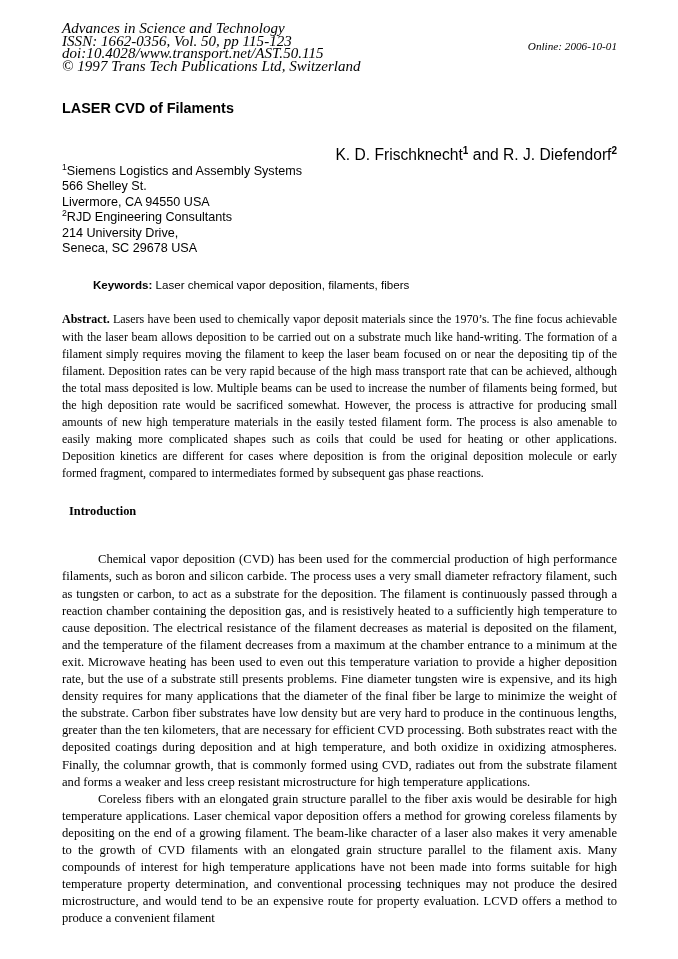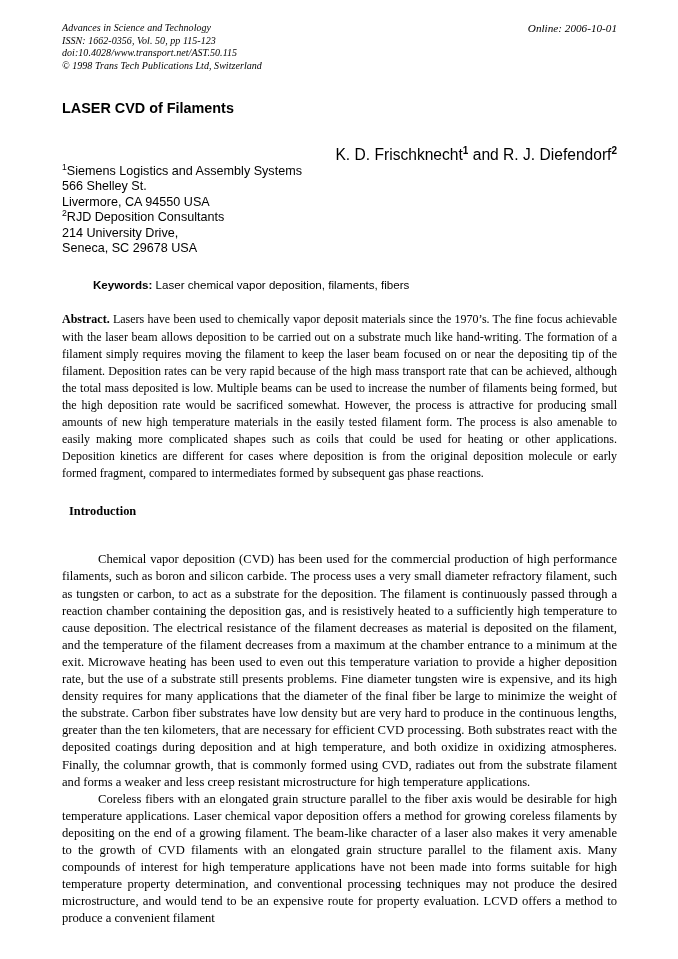--- a/index.html
+++ b/index.html
@@ -27,29 +27,29 @@
   }
 
   
   .masthead {
     position: relative;
     height: 54px;
   }
   .masthead-left {
     font-family: "Liberation Serif", "DejaVu Serif", serif;
     font-style: italic;
-    font-size: 10px;
+    font-size: 15px;
     line-height: 12.6px;
     letter-spacing: 0.05px;
   }
   .masthead-left div { white-space: nowrap; }
   .masthead-right {
     position: absolute;
     right: 0;
-    top: 0;
+    top: 18px;
     font-family: "Liberation Serif", "DejaVu Serif", serif;
     font-style: italic;
     font-size: 11.2px;
     line-height: 12.6px;
     white-space: nowrap;
   }
 
   
   .doc-title {
     text-align: left;
@@ -127,35 +127,35 @@
 </head>
 <body>
 
 <div class="page">
 
   <div class="masthead">
     <div class="masthead-left">
       <div>Advances in Science and Technology</div>
       <div>ISSN: 1662-0356, Vol. 50, pp 115-123</div>
       <div>doi:10.4028/www.transport.net/AST.50.115</div>
-      <div>© 1998 Trans Tech Publications Ltd, Switzerland</div>
+      <div>© 1997 Trans Tech Publications Ltd, Switzerland</div>
     </div>
     <div class="masthead-right">Online: 2006-10-01</div>
   </div>
 
   <div class="doc-title">LASER CVD of Filaments</div>
 
   <div class="authors">
     <span>K. D. Frischknecht</span><sup>1</sup><span> and </span><span>R. J. Diefendorf</span><sup>2</sup>
   </div>
 
   <div class="affil"><sup>1</sup><span>Siemens Logistics and Assembly Systems</span></div>
   <div class="affil"><span>566 Shelley St.</span></div>
   <div class="affil"><span>Livermore, CA 94550 USA</span></div>
-  <div class="affil"><sup>2</sup><span>RJD Deposition Consultants</span></div>
+  <div class="affil"><sup>2</sup><span>RJD Engineering Consultants</span></div>
   <div class="affil"><span>214 University Drive,</span></div>
   <div class="affil"><span>Seneca, SC 29678 USA</span></div>
 
   <div class="keywords">
     <span class="kw-label">Keywords:</span><span> Laser chemical vapor deposition, filaments, fibers</span>
   </div>
 
   <div class="abstract">
     <span class="ab-label">Abstract.</span><span> Lasers have been used to chemically vapor deposit materials since the 1970’s. The fine focus achievable with the laser beam allows deposition to be carried out on a substrate much like hand-writing. The formation of a filament simply requires moving the filament to keep the laser beam focused on or near the depositing tip of the filament. Deposition rates can be very rapid because of the high mass transport rate that can be achieved, although the total mass deposited is low. Multiple beams can be used to increase the number of filaments being formed, but the high deposition rate would be sacrificed somewhat. However, the process is attractive for producing small amounts of new high temperature materials in the easily tested filament form. The process is also amenable to easily making more complicated shapes such as coils that could be used for heating or other applications. Deposition kinetics are different for cases where deposition is from the original deposition molecule or early formed fragment, compared to intermediates formed by subsequent gas phase reactions.</span>
   </div>

